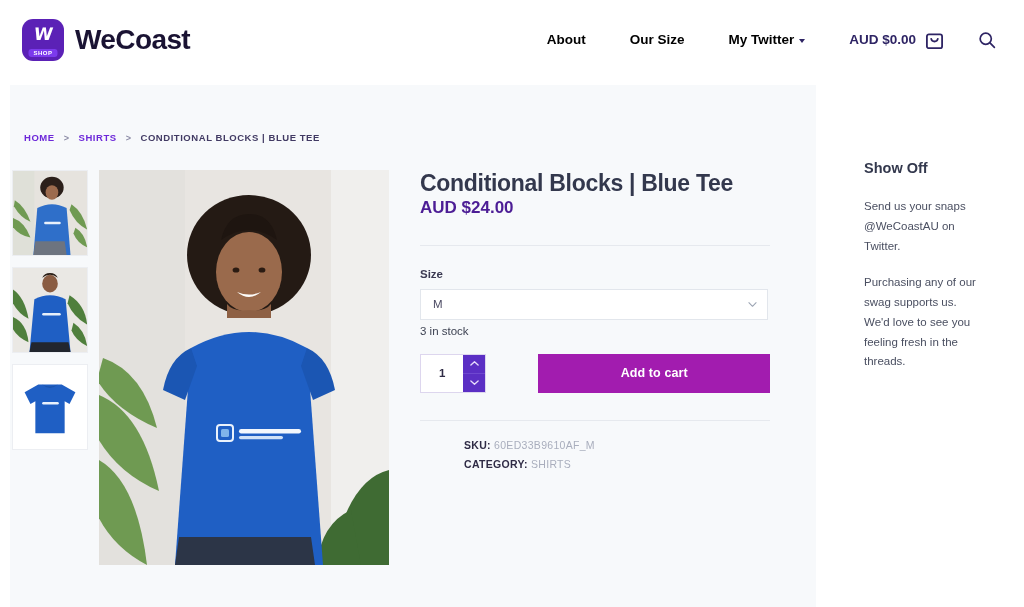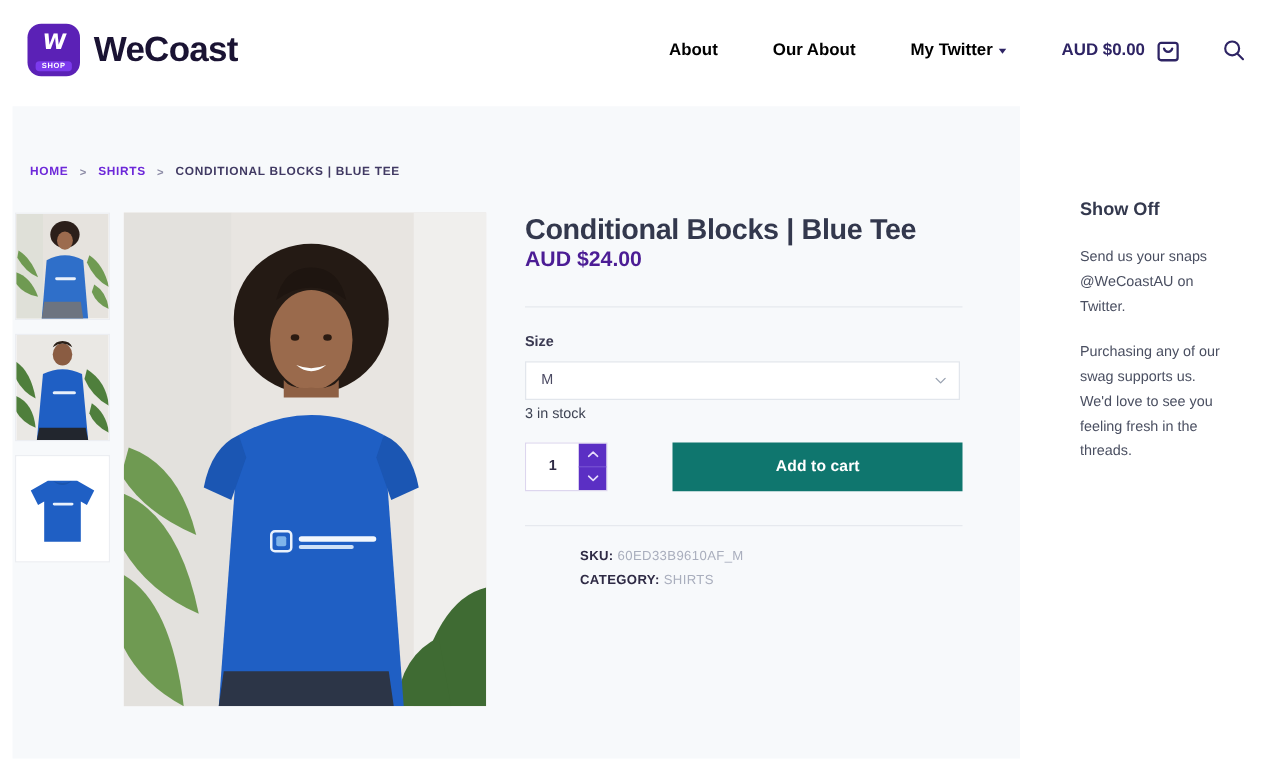--- a/index.html
+++ b/index.html
@@ -135,21 +135,21 @@
     font-size: 11.5px; color: #2f2b45; font-weight: 600;
     background: #fff; cursor: text;
   }
   .qty-btns { width: 22px; display: flex; flex-direction: column; }
   .qty-btn {
     flex: 1; background: #5b2fc4; display: flex;
     align-items: center; justify-content: center; cursor: pointer;
   }
   .qty-btn + .qty-btn { border-top: 1px solid #6f48d0; }
   .addcart {
-    width: 266px; height: 39px; background: #0f766e; color: #fff;
+    width: 266px; height: 39px; background: #a21caf; color: #fff;
     border: none; font-size: 12.5px; font-weight: 700;
     display: flex; align-items: center; justify-content: center;
     cursor: pointer; letter-spacing: .1px;
     font-family: "Liberation Sans", sans-serif;
     margin-left: 44px;
   }
 
   .meta { margin-top: 18px; }
   .meta-line { font-size: 10.5px; margin-bottom: 7px; letter-spacing: .3px; }
   .meta-key { font-weight: 700; color: #2f2b45; padding-left: 44px; }
@@ -176,21 +176,21 @@
         <span class="shoptag">SHOP</span>
       </div>
       <div class="brand-name">WeCoast</div>
     </div>
 
     <div class="nav">
       <div class="nav-item">
         <span>About</span>
       </div>
       <div class="nav-item">
-        <span>Our About</span>
+        <span>Our Size</span>
       </div>
       <div class="nav-item">
         <span>My Twitter</span>
         <span class="caret"></span>
       </div>
 
       <div class="cart-group">
         <span class="cart-amount">AUD $0.00</span>
         <svg class="bag" viewBox="0 0 22 23">
           <rect x="2.2" y="5" width="17.6" height="16" rx="2.4" fill="none" stroke="#2e2464" stroke-width="2.1"></rect>

